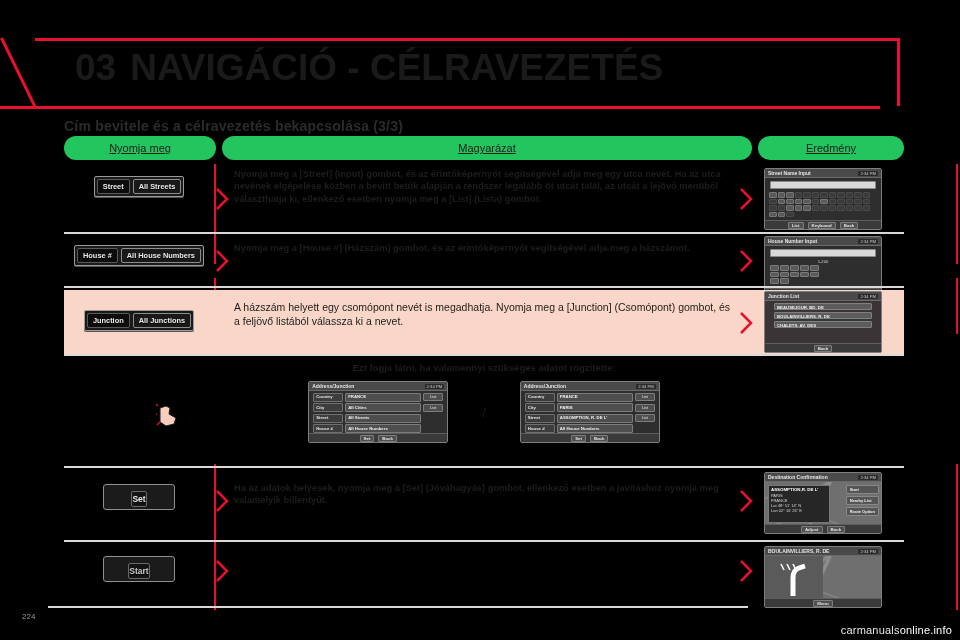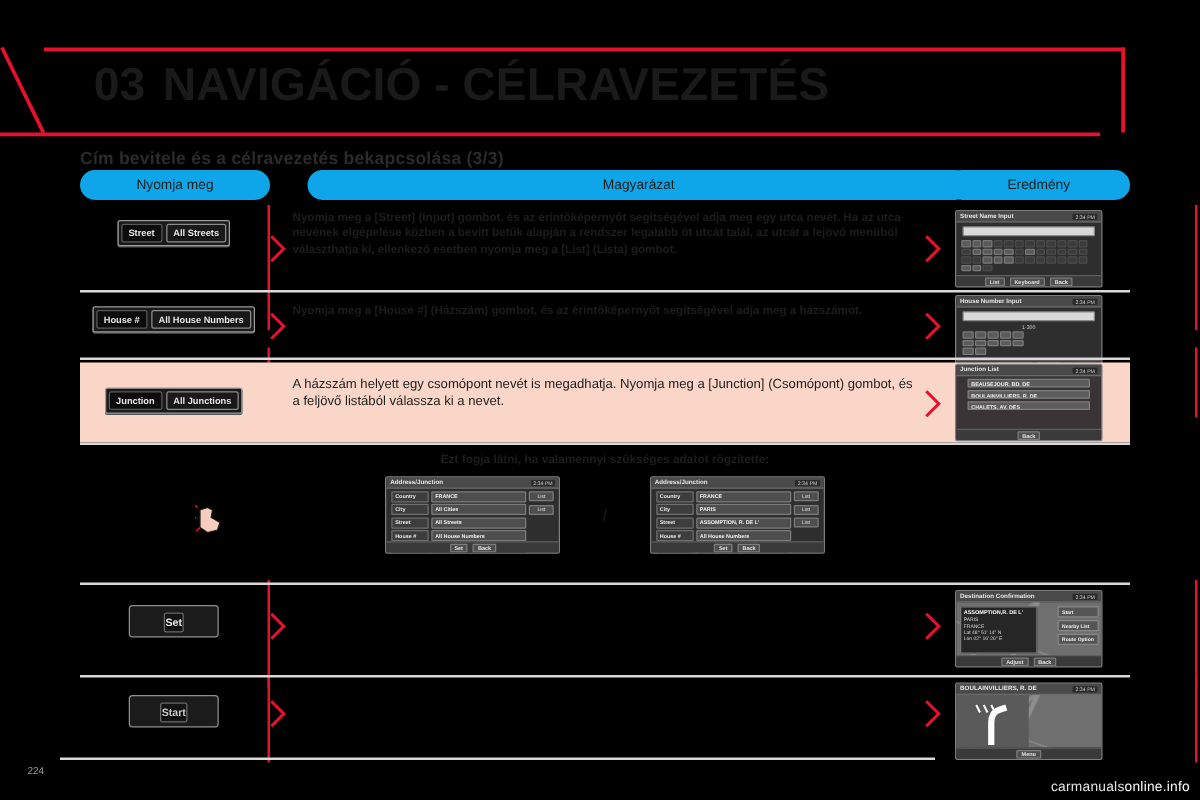--- a/index.html
+++ b/index.html
@@ -43,26 +43,26 @@
   .subtitle {
     position: absolute; left: 16px; top: 6px;
     font-size: 14px; font-weight: bold; color: #2b2b2b;
     letter-spacing: .2px;
   }
 
   
   .pills { position: absolute; left: 16px; top: 24px; width: 840px; height: 24px; }
   .pill {
     position: absolute; top: 0; height: 24px;
-    background: #0ea5e9; border-radius: 12px;
+    background: #22c55e; border-radius: 12px;
     display: flex; align-items: center; justify-content: center;
-    font-size: 11px; color: #1d1d1b;
+    font-size: 11px; color: #1d1d1b; text-decoration: underline;
   }
   .pill-1 { left: 0px;   width: 152px; }
-  .pill-2 { left: 158px; width: 530px; margin-left: 24px; }
+  .pill-2 { left: 158px; width: 530px; }
   .pill-3 { left: 694px; width: 146px; }
 
   
   .row { position: absolute; left: 16px; width: 840px; }
   .row-hl { background: #f9d6c8; }
 
   .cell-btn {
     position: absolute; left: 0; width: 150px;
     display: flex; align-items: flex-start; justify-content: center;
   }
@@ -500,20 +500,21 @@
     </div>
 
     <div class="sep" style="top:354px;"></div>
 
     <div class="row" style="top:360px; height:66px;">
       <div class="cell-btn" style="top:12px;">
         <span class="singlebtn">
           <span class="inner">Set</span>
         </span>
       </div>
+      <div class="cell-txt" style="top:10px;">Ha az adatok helyesek, nyomja meg a [Set] (Jóváhagyás) gombot, ellenkező esetben a javításhoz nyomja meg valamelyik billentyűt.</div>
       <div class="cell-shot" style="top:0px;">
         <div class="shot">
           <div class="mapbg"></div>
           <div class="bar">
             <span class="t">Destination Confirmation</span>
             <span class="clock">2:34 PM</span>
           </div>
           <div class="ovl">
             <div class="hd">ASSOMPTION,R. DE L'</div>
             <div class="ln">PARIS</div>

